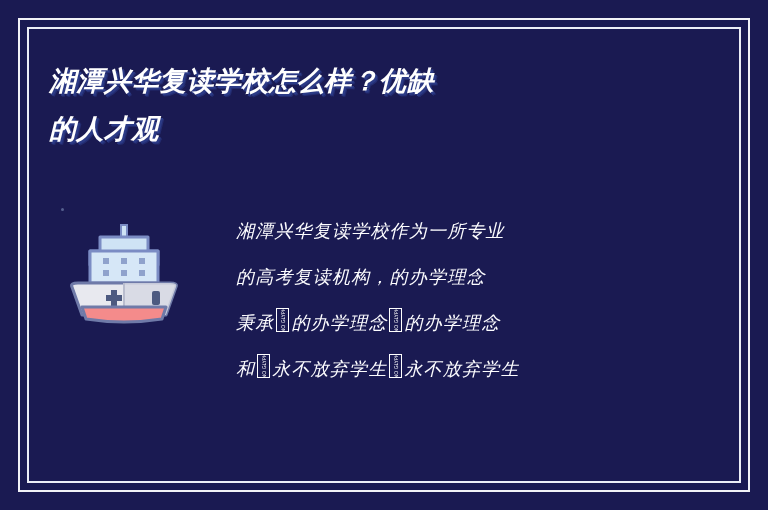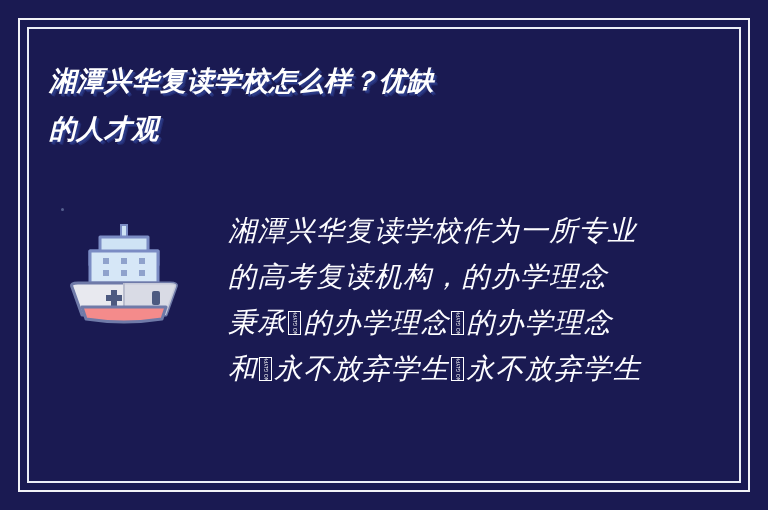--- a/index.html
+++ b/index.html
@@ -86,25 +86,26 @@
   
   .body-block {
     position: absolute;
     left: 228px;
     top: 208px;
     width: 420px;
   }
   .body-line {
     font-family: "DejaVu Serif", "Liberation Serif", serif;
     font-style: italic;
-    font-size: 28px;
+    font-size: 18px;
     line-height: 46px;
     letter-spacing: 1.2px;
     color: #fdfdff;
     white-space: nowrap;
+    margin-left: 8px;
   }
   
   .tofu {
     display: inline-block;
     width: 11px;
     height: 22px;
     margin: 0 2px;
     vertical-align: -3px;
     border: 1px solid #ffffff;
     background: #1a1a52;

